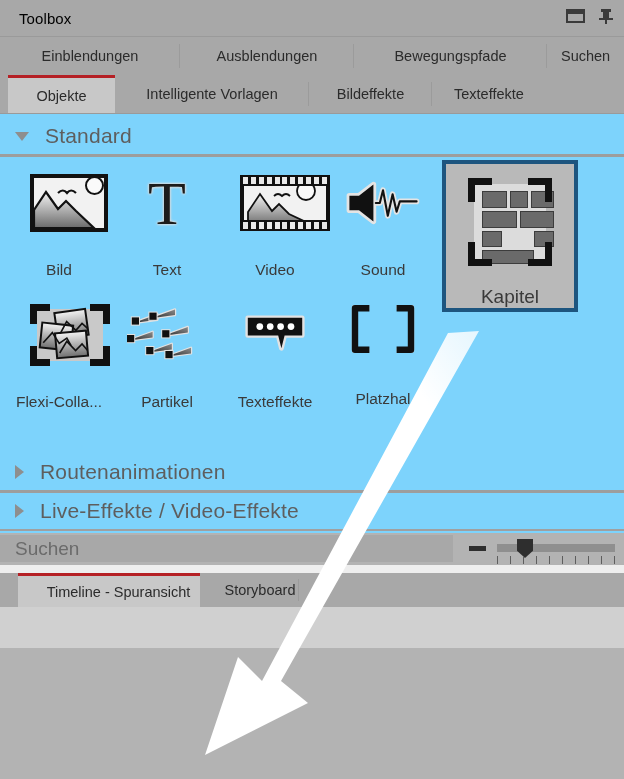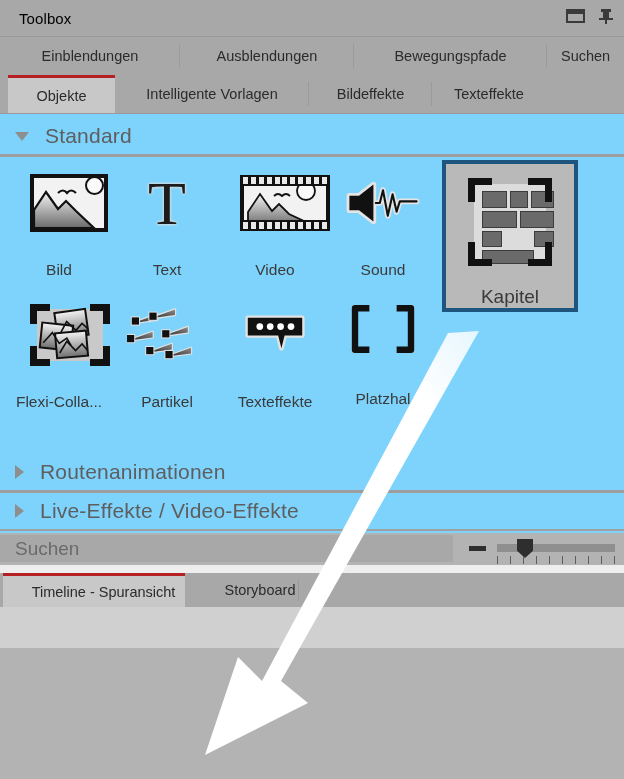--- a/index.html
+++ b/index.html
@@ -456,21 +456,21 @@
         <i></i>
         <i></i>
         <i></i>
         <i></i>
     </div>
   </div>
 
   <div class="bottomsep"></div>
 
   <div class="btabrow">
-    <div class="btab active" style="left:3px;width:182px;padding-left:19px;">
+    <div class="btab active" style="left:18px;width:182px;padding-left:19px;">
         <span>Timeline - Spuransicht</span>
       </div>
     <div class="btab" style="left:190px;width:109px;padding-left:31px;">
         <span>Storyboard</span>
         <span class="sep"></span>
       </div>
   </div>
 
   <div class="timeline-head"></div>
   <div class="timeline-body"></div>

